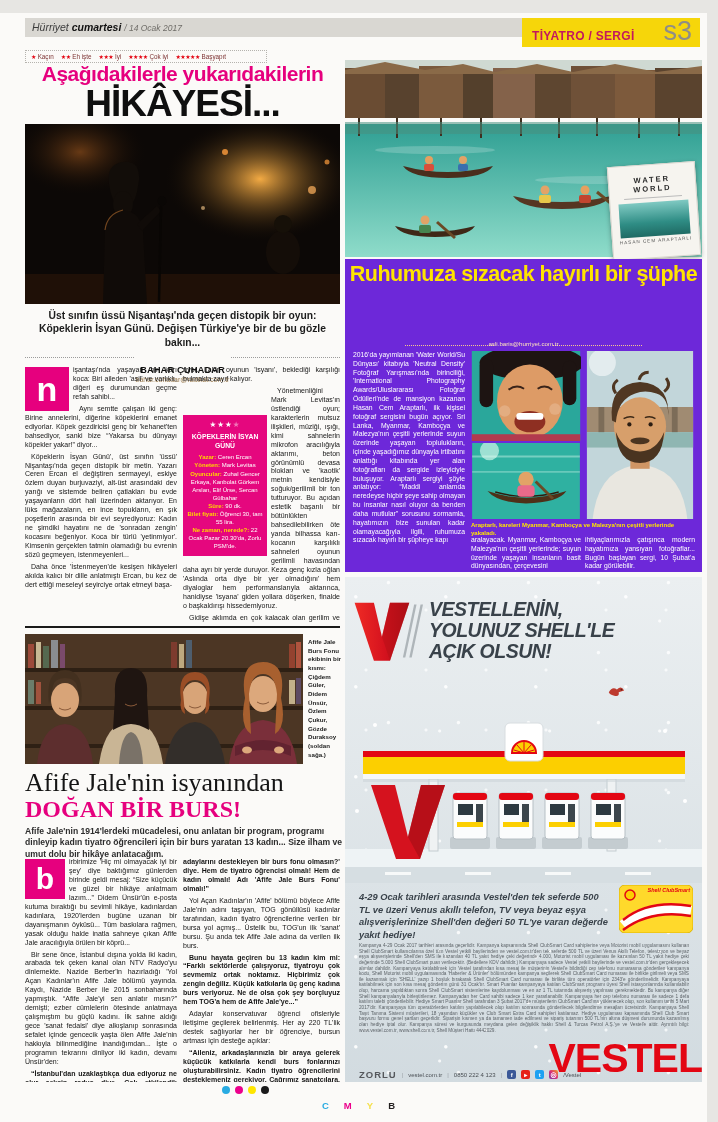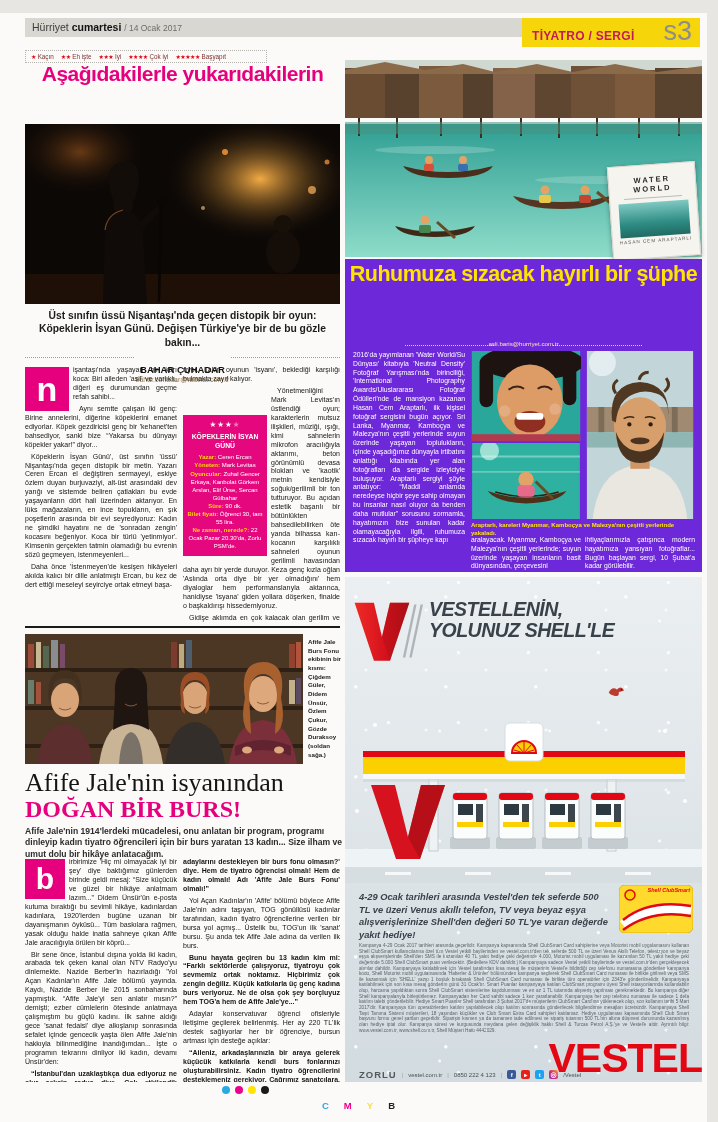--- a/index.html
+++ b/index.html
@@ -4,21 +4,21 @@
 <style>
   html,body{margin:0;padding:0;background:#e7e6e3;}
   .page{position:relative;width:718px;height:1122px;margin:0 auto;background:#fbfaf8;
         font-family:"Liberation Sans",sans-serif;color:#141414;overflow:hidden;}
   .abs{position:absolute;}
   .edge-top{left:0;top:0;width:718px;height:13px;background:#e7e6e3;}
   .edge-right{right:0;top:0;width:11px;height:1122px;background:#e7e6e3;}
 
   
   .mast{left:25px;top:18px;width:497px;height:19px;background:#d9d7d2;line-height:19px;
-        padding-left:7px;box-sizing:border-box;font-size:10.5px;color:#3c3c3c;}
+        padding-left:7px;box-sizing:border-box;font-size:10.5px;color:#3c3c3c;font-style:italic;}
   .mast b{color:#111;}
   .mast .date{font-size:8.5px;color:#6f6d68;}
   .tab{left:522px;top:18px;width:178px;height:29px;background:#f6d60a;box-sizing:border-box;padding:0 8px;}
   .tab .lbl{position:absolute;left:10px;bottom:4px;font-size:12px;font-weight:800;color:#c3195d;letter-spacing:.3px;}
   .tab .pno{position:absolute;right:8px;top:-2px;font-size:27px;color:#8f8d88;font-weight:400;}
   .legend{left:25px;top:50px;width:242px;height:13px;border:1px dotted #b5b3ae;display:flex;
           align-items:center;gap:7px;padding:0 5px;box-sizing:border-box;font-size:6.3px;color:#7c3131;}
   .legend .st{color:#e30613;font-size:6px;letter-spacing:-.5px;}
 
   
@@ -136,20 +136,21 @@
   </div>
   <div class="abs legend">
     <span><span class="st">★</span> <span>Kaçın</span></span>
     <span><span class="st">★★</span> <span>Eh işte</span></span>
     <span><span class="st">★★★</span> <span>İyi</span></span>
     <span><span class="st">★★★★</span> <span>Çok iyi</span></span>
     <span><span class="st">★★★★★</span> <span>Başyapıt</span></span>
   </div>
 
   <div class="abs kicker">Aşağıdakilerle yukarıdakilerin</div>
+  <div class="abs h-title">HİKÂYESİ...</div>
   <div class="abs photo1">
     <svg width="315" height="180" viewBox="0 0 315 180">
       <defs>
         <radialGradient id="pg1">
             <stop offset="0" stop-color="#ffb347" stop-opacity=".95"></stop>
             <stop offset="1" stop-color="#1a0f06" stop-opacity="0"></stop>
           </radialGradient>
         <radialGradient id="pg2">
             <stop offset="0" stop-color="#ff8c2e" stop-opacity=".75"></stop>
             <stop offset="1" stop-color="#000" stop-opacity="0"></stop>
@@ -406,20 +407,21 @@
           </defs>
         <polygon points="2,4 26,4 36,46 46,4 70,4 46,76 26,76" fill="url(#vg)"></polygon>
         <polygon points="36,46 46,4 70,4 46,76" fill="#b10f17" opacity=".45"></polygon>
         <polygon points="76,6 79,6 65,72 62,72" fill="#aeb5b9"></polygon>
         <polygon points="84,6 87,6 73,72 70,72" fill="#aeb5b9"></polygon>
       </svg>
     </div>
     <div class="ox ad-h">
       <div>VESTELLENİN,</div>
       <div>YOLUNUZ SHELL'LE</div>
+      <div>AÇIK OLSUN!</div>
     </div>
     <div class="ox bird">
       <svg width="18" height="13" viewBox="0 0 20 14">
           <path d="M2,9 q4,-7 9,-3 q5,-5 8,1 l-6,2 q1,5 -4,4 q-6,-1 -7,-4z" fill="#bd3a2e"></path>
           <circle cx="16" cy="6" r="1" fill="#5a1d16"></circle>
         </svg>
     </div>
     <div class="ox station">
       <svg width="357" height="182" viewBox="0 0 357 182">
         <rect x="0" y="148" width="357" height="34" fill="#eef3f5"></rect>

